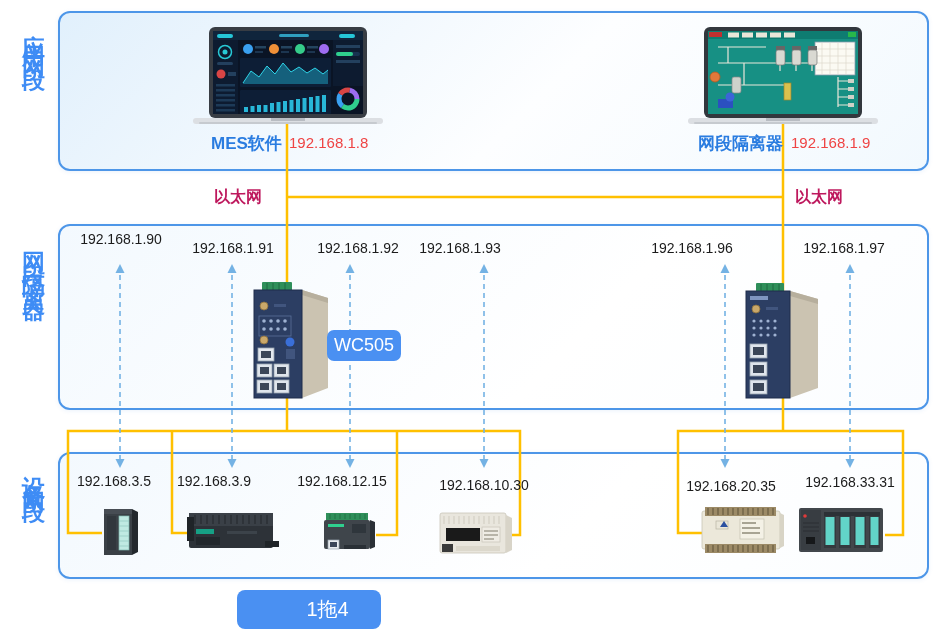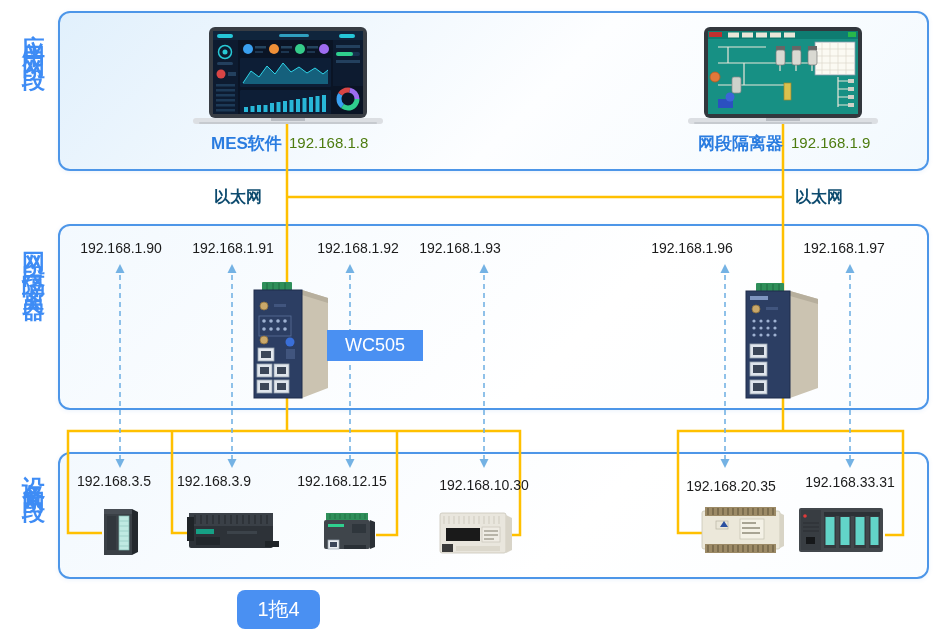--- a/index.html
+++ b/index.html
@@ -17,27 +17,27 @@
        font-weight:bold;font-size:23px;color:#3e8cf5;}
   .vl-app{top:16px;letter-spacing:11px;}
   .vl-iso{top:233px;letter-spacing:12px;}
   .vl-dev{top:457px;letter-spacing:8px;}
   .lines{position:absolute;left:0;top:0;z-index:2;pointer-events:none;}
   .yellow{stroke:#FFC000;stroke-width:2.5;fill:none;}
   .dash{stroke:#74b2e4;stroke-width:1.6;stroke-dasharray:5 4;}
   .dash-head{fill:#74b2e4;stroke:none;}
   .dev{position:absolute;z-index:3;}
   .ip{position:absolute;z-index:4;width:120px;text-align:center;font-size:14px;color:#1b1b1b;}
-  .eth{position:absolute;z-index:4;font-weight:bold;font-size:16px;color:#0c4a6e;}
+  .eth{position:absolute;z-index:4;font-weight:bold;font-size:16px;color:#be185d;}
   .sw-label{position:absolute;z-index:4;font-weight:bold;font-size:17px;color:#2a7ce0;}
-  .sw-ip{position:absolute;z-index:4;font-size:15px;color:#4d7c0f;}
-  .badge{position:absolute;z-index:4;width:96px;height:31px;background:#4a90f2;color:#fff;
-       border-radius:0;display:flex;align-items:center;justify-content:center;font-size:18px;}
-  .btn{position:absolute;z-index:4;width:83px;height:39px;background:#4a90f2;color:#fff;
-       border-radius:8px;display:flex;align-items:center;justify-content:center;font-size:20px;}
+  .sw-ip{position:absolute;z-index:4;font-size:15px;color:#ef4444;}
+  .badge{position:absolute;z-index:4;width:74px;height:31px;background:#4a90f2;color:#fff;
+       border-radius:7px;display:flex;align-items:center;justify-content:center;font-size:18px;}
+  .btn{position:absolute;z-index:4;width:107px;height:39px;background:#4a90f2;color:#fff;
+       border-radius:8px;display:flex;align-items:center;justify-content:center;font-size:20px;padding-left:37px;}
 </style>
 </head>
 <body>
 
 <div class="canvas">
 
   <div class="box app-box"></div>
   <div class="box iso-box"></div>
   <div class="box dev-box"></div>
 
@@ -198,21 +198,21 @@
   </div>
 
   <div class="sw-label" style="left:211px;top:132px">MES软件</div>
   <div class="sw-ip" style="left:289px;top:134px">192.168.1.8</div>
   <div class="sw-label" style="left:698px;top:132px">网段隔离器</div>
   <div class="sw-ip" style="left:791px;top:134px">192.168.1.9</div>
 
   <div class="eth" style="left:214px;top:187px">以太网</div>
   <div class="eth" style="left:795px;top:187px">以太网</div>
 
-  <div class="ip" style="left:61px;top:240px">192.168.1.90</div>
+  <div class="ip" style="left:61px;top:231px">192.168.1.90</div>
   <div class="ip" style="left:173px;top:240px">192.168.1.91</div>
   <div class="ip" style="left:298px;top:240px">192.168.1.92</div>
   <div class="ip" style="left:400px;top:240px">192.168.1.93</div>
   <div class="ip" style="left:632px;top:240px">192.168.1.96</div>
   <div class="ip" style="left:784px;top:240px">192.168.1.97</div>
 
   <div class="dev" style="left:250px;top:280px">
     <svg width="82" height="122" viewBox="0 0 82 122">
       <polygon points="52,10 78,18 78,108 52,118" fill="#cbc3b1"></polygon>
       <polygon points="52,10 78,18 78,23 52,15" fill="#b7af9d"></polygon>

